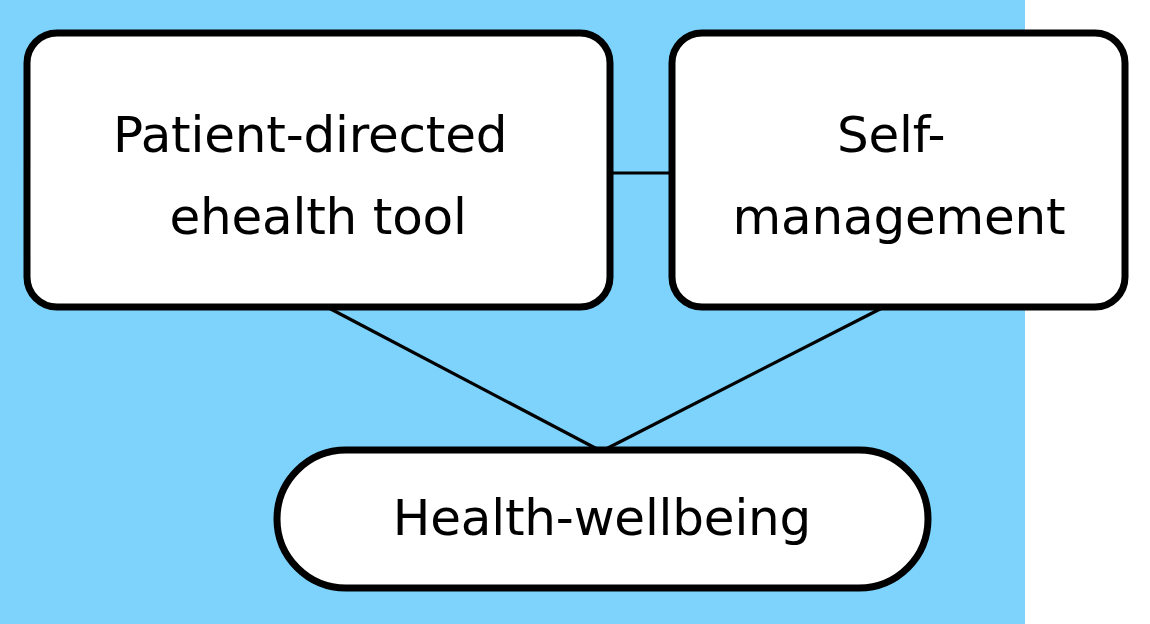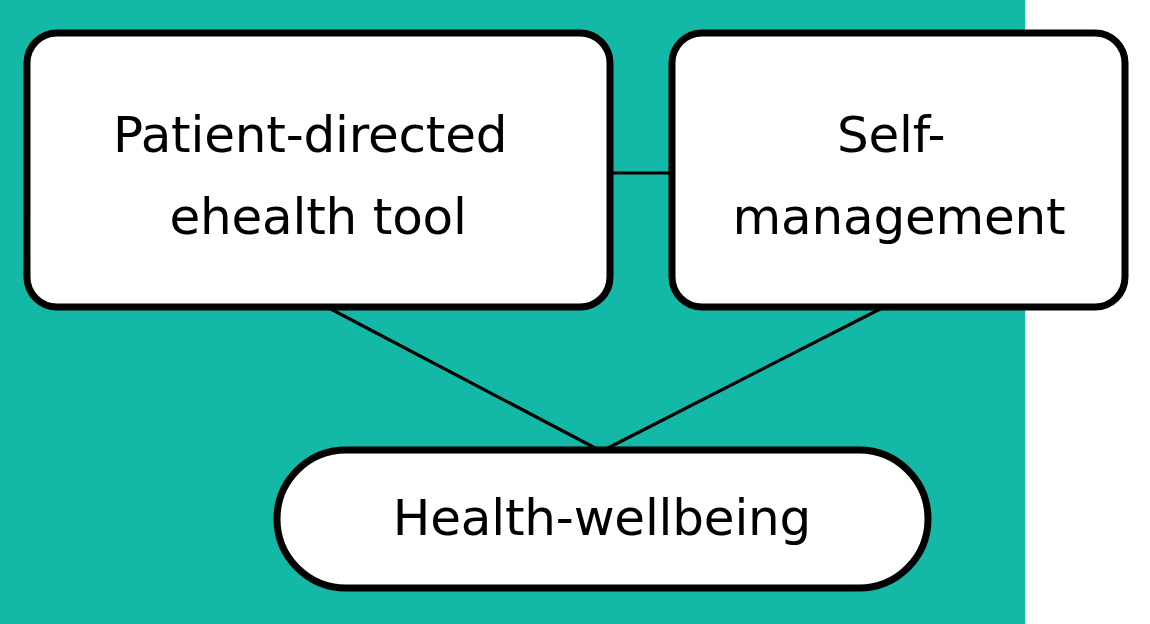--- a/index.html
+++ b/index.html
@@ -11,21 +11,21 @@
   body {
     width: 1150px;
     height: 624px;
     overflow: hidden;
     font-family: "DejaVu Sans", "Liberation Sans", sans-serif;
   }
   #diagram-root {
     position: relative;
     width: 1025px;
     height: 624px;
-    background: #14b8a6;
+    background: #7dd3fc;
   }
   svg#diagram-svg {
     display: block;
     width: 1150px;
     height: 624px;
   }
   .node-shape {
     fill: #ffffff;
     stroke: #000000;
     stroke-width: 7;

